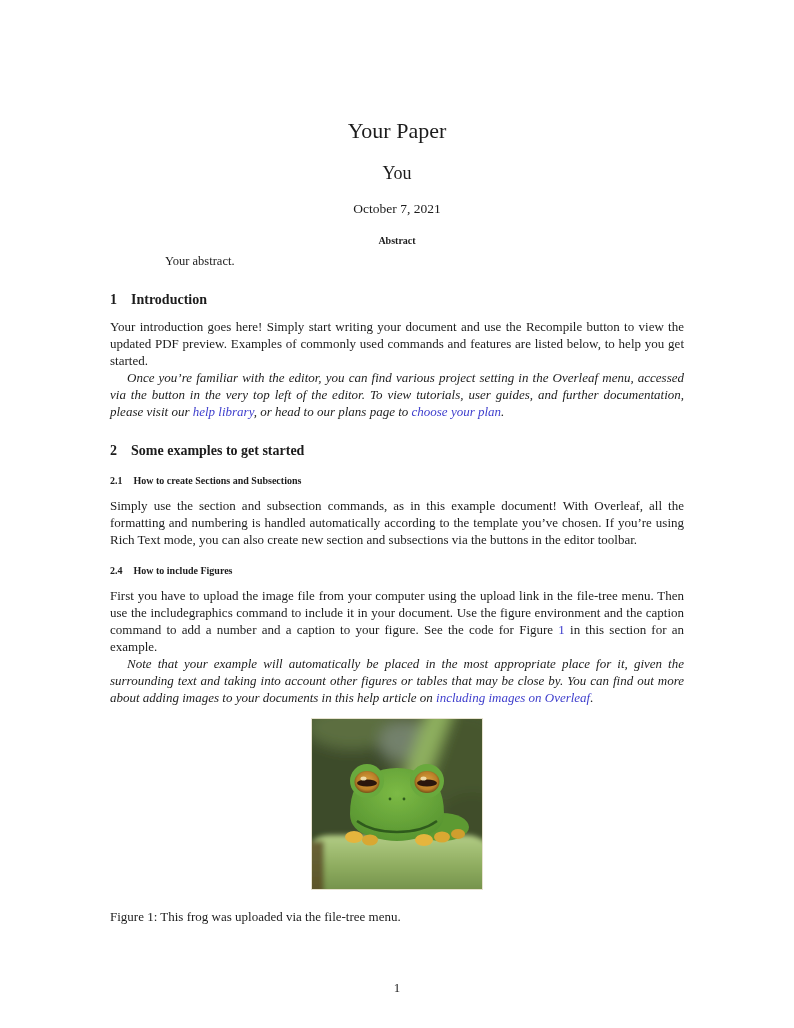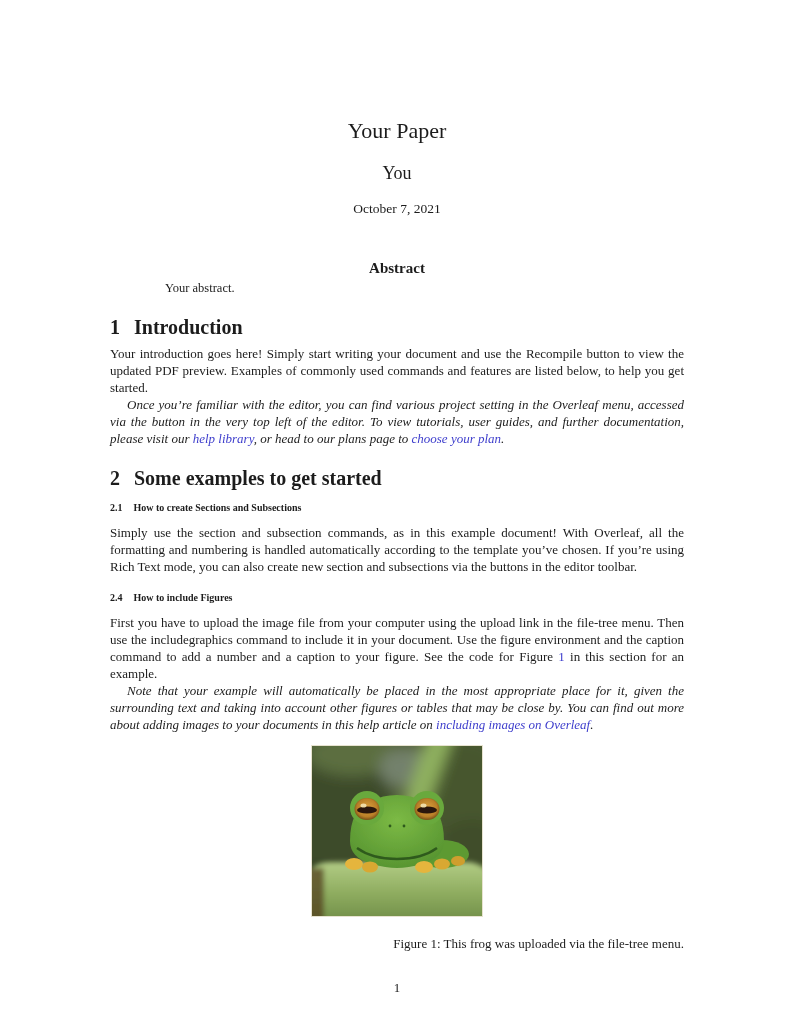--- a/index.html
+++ b/index.html
@@ -10,43 +10,43 @@
     font-family: "Liberation Serif", "DejaVu Serif", serif;
     color: #1c1c1c;
     overflow: hidden;
   }
   .content { padding: 118px 110px 0 110px; }
 
   .doc-title  { font-size: 22px;   line-height: 26px; text-align: center; }
   .doc-author { font-size: 18px; line-height: 17px; text-align: center; margin-top: 21px; }
   .doc-date   { font-size: 13.5px; line-height: 17px; text-align: center; margin-top: 18px; }
 
-  .abstract-heading { font-size: 15px; line-height: 16px; font-weight: bold; text-align: center; margin-top: 43px; }
+  .abstract-heading { font-size: 10px; line-height: 16px; font-weight: bold; text-align: center; margin-top: 16px; }
   .abstract-text    { font-size: 12.5px; line-height: 16px; margin: 4px 38px 0 38px; text-indent: 17px; text-align: justify; }
 
-  .sec-heading { font-size: 20px; line-height: 22px; font-weight: bold; margin-top: 20px; }
+  .sec-heading { font-size: 14px; line-height: 22px; font-weight: bold; margin-top: 20px; }
   .sec-heading .heading-num { margin-right: 14px; }
   .subsec-heading { font-size: 10px; line-height: 18px; font-weight: bold; margin-top: 10px; }
   .subsec-heading .heading-num { margin-right: 11px; }
   .subsec-heading.more-space { margin-top: 14px; }
 
   p.body { font-size: 13px; line-height: 17px; text-align: justify; margin: 0; }
   p.body.first { margin-top: 7px; }
   p.body.indent { text-indent: 17px; font-style: italic; }
 
   .doc-link { color: var(--link-color, #3d3dcc); text-decoration: none; cursor: pointer; }
 
   .figure-wrap { margin-top: 12px; text-align: center; }
   .figure-img {
     display: inline-block;
     width: 170px; height: 170px;
     border: 1px solid #e7e3d0;
     vertical-align: top;
   }
-  .figure-caption { font-size: 13px; line-height: 17px; text-align: right; margin-top: 18px; }
+  .figure-caption { font-size: 13px; line-height: 17px; text-align: left; margin-top: 18px; }
 
   .page-number {
     position: absolute; left: 0; right: 0; top: 980px;
     text-align: center; font-size: 13px; line-height: 16px;
   }
 </style>
 </head>
 <body>
 
 <div class="page">

